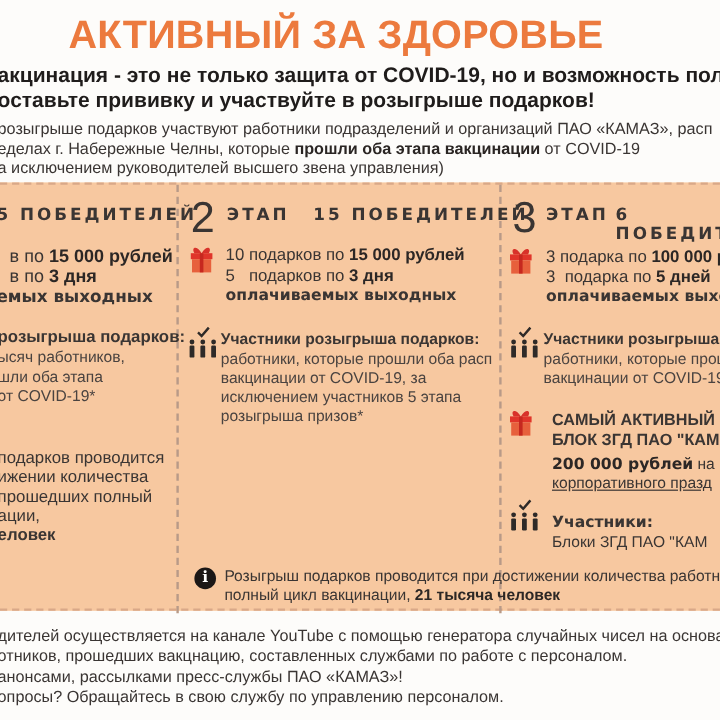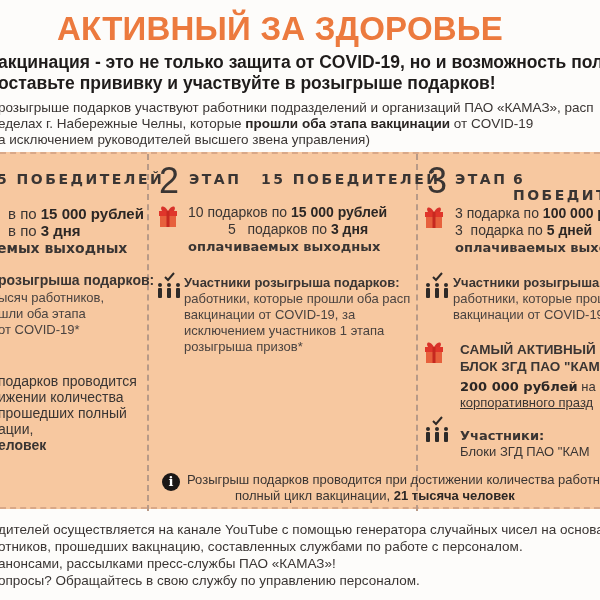--- a/index.html
+++ b/index.html
@@ -101,36 +101,36 @@
     <div class="stage-win" style="top:17px; left:245px;margin-left:16px;">15 ПОБЕДИТЕЛЕЙ</div>
 
     <svg class="gift" style="top:50px; left:157px;" viewBox="0 0 22 24">
       <path d="M11 7 C7 0, 2 2, 5 7 Z" fill="#d8322a"></path>
       <path d="M11 7 C15 0, 20 2, 17 7 Z" fill="#d8322a"></path>
       <rect x="2" y="7" width="18" height="5" fill="#e0352a"></rect>
       <rect x="3" y="12" width="16" height="11" fill="#e7603c"></rect>
       <rect x="9.5" y="7" width="3" height="16" fill="#c6281f"></rect>
     </svg>
     <div class="txt" style="top:50px; left:188px;"><span>10 подарков по </span><b>15 000 рублей</b></div>
-    <div class="txt" style="top:67px; left:188px; white-space:pre;margin-left:40px;"><span>5   подарков по </span><b>3 дня</b></div>
+    <div class="txt" style="top:67px; left:188px; white-space:pre;"><span>5   подарков по </span><b>3 дня</b></div>
     <div class="txt heavy" style="top:84px; left:188px;">оплачиваемых выходных</div>
 
     <svg class="people" style="top:118px; left:156px;" viewBox="0 0 26 28">
       <path d="M9 5 L12 8 L18 1" stroke="#2e2a28" stroke-width="2" fill="none"></path>
       <circle cx="4" cy="13" r="2" fill="#2e2a28"></circle>
         <rect x="2" y="16" width="4" height="10" rx="1" fill="#2e2a28"></rect>
       <circle cx="13" cy="13" r="2" fill="#2e2a28"></circle>
         <rect x="11" y="16" width="4" height="10" rx="1" fill="#2e2a28"></rect>
       <circle cx="22" cy="13" r="2" fill="#2e2a28"></circle>
         <rect x="20" y="16" width="4" height="10" rx="1" fill="#2e2a28"></rect>
     </svg>
     <div class="txt" style="top:120px; left:184px; font-weight:bold; font-size:13px;">Участники розыгрыша подарков:</div>
     <div class="txt small" style="top:137px; left:184px;">работники, которые прошли оба расп</div>
     <div class="txt small" style="top:153px; left:184px;">вакцинации от COVID-19, за</div>
-    <div class="txt small" style="top:169px; left:184px;">исключением участников 1 этапа</div>
+    <div class="txt small" style="top:169px; left:184px;">исключением участников 5 этапа</div>
     <div class="txt small" style="top:185px; left:184px;">розыгрыша призов*</div>
   </div>
 
   <div>
     <div class="stage-num" style="top:6px; left:427px;">3</div>
     <div class="stage-word" style="top:17px; left:455px;">ЭТАП</div>
     <div class="stage-win" style="top:17px; left:513px;">6 ПОБЕДИТ</div>
 
     <svg class="gift" style="top:51px; left:423px;" viewBox="0 0 22 24">
       <path d="M11 7 C7 0, 2 2, 5 7 Z" fill="#d8322a"></path>
@@ -177,20 +177,20 @@
       <circle cx="22" cy="13" r="2" fill="#2e2a28"></circle>
         <rect x="20" y="16" width="4" height="10" rx="1" fill="#2e2a28"></rect>
     </svg>
     <div class="txt heavy" style="top:273px; left:460px;">Участники:</div>
     <div class="txt" style="top:289px; left:460px; font-size:13px;">Блоки ЗГД ПАО "КАМ</div>
   </div>
 
   <div>
     <div class="info" style="top:319px; left:162px;">i</div>
     <div class="txt small" style="top:318px; left:187px; color:#3a3533;">Розыгрыш подарков проводится при достижении количества работнико</div>
-    <div class="txt small" style="top:334px; left:187px; color:#3a3533;margin-left:48px;"><span>полный цикл вакцинации, </span><b>21 тысяча человек</b></div>
+    <div class="txt small" style="top:334px; left:187px; color:#3a3533;"><span>полный цикл вакцинации, </span><b>21 тысяча человек</b></div>
   </div>
 </div>
 
 <div class="footer f1">дителей осуществляется на канале YouTube с помощью генератора случайных чисел на основан</div>
 <div class="footer f2">отников, прошедших вакцнацию, составленных службами по работе с персоналом.</div>
 <div class="footer f3">анонсами, рассылками пресс-службы ПАО «КАМАЗ»!</div>
 <div class="footer f4">опросы? Обращайтесь в свою службу по управлению персоналом.</div>
 
 </body></html>

